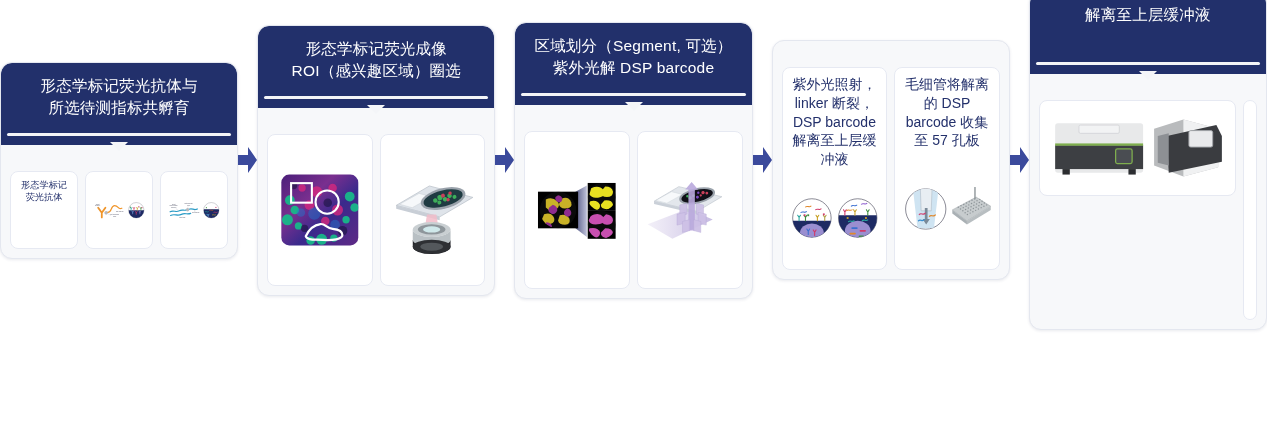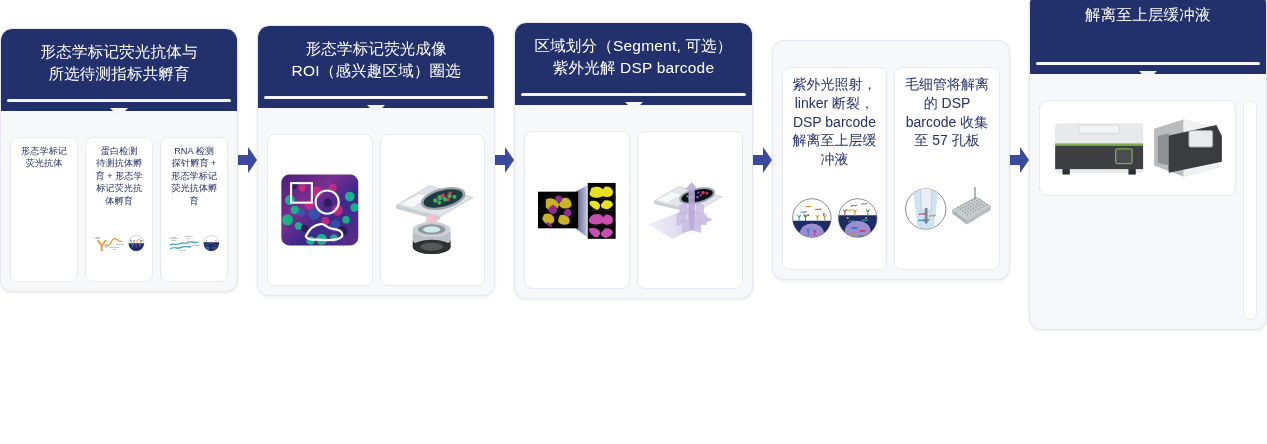--- a/index.html
+++ b/index.html
@@ -120,22 +120,20 @@
       <div class="head-sep"></div>
       <div class="head-notch"></div>
     </div>
     <div class="step-body">
 
       <div class="card flex1">
         <div class="card-cap">形态学标记荧光抗体</div>
       </div>
 
       <div class="card flex1">
-        <div class="card-cap">蛋白检测
-待测抗体孵育 + 形态学标记荧光抗体孵育</div>
         <div class="art">
           <svg viewBox="0 0 210 74" width="206" height="66">
             <path d="M38 66 L38 48 M38 48 L24 28 M38 48 L52 28" stroke="#f0952a" stroke-width="7" fill="none" stroke-linecap="round"></path>
             <circle cx="55" cy="48" r="7" fill="#b9b9bd"></circle>
             <path d="M62 46 C78 46 72 20 88 20 C104 20 100 38 116 30" stroke="#f0952a" stroke-width="4.5" fill="none" stroke-linecap="round"></path>
             <text x="22" y="16" font-size="5.4" fill="#55566a" text-anchor="middle" font-family="Liberation Sans, sans-serif">Target</text>
             <text x="22" y="22" font-size="5.4" fill="#55566a" text-anchor="middle" font-family="Liberation Sans, sans-serif">antibody</text>
             <path d="M24 25 L32 36" stroke="#8a8a99" stroke-width=".8"></path>
             <text x="108" y="44" font-size="5" fill="#55566a" text-anchor="middle" font-family="Liberation Sans, sans-serif">DSP barcode</text>
             <text x="88" y="58" font-size="5" fill="#55566a" text-anchor="middle" font-family="Liberation Sans, sans-serif">Photocleavable</text>
@@ -161,22 +159,20 @@
                 <rect x="147" y="24" width="4" height="4" fill="#3f8f3f"></rect>
                 <rect x="180" y="22" width="4" height="4" fill="#d13a6a"></rect>
                 <rect x="192" y="26" width="4" height="4" fill="#d13a6a"></rect>
               </g>
             </g>
           </svg>
         </div>
       </div>
 
       <div class="card flex1">
-        <div class="card-cap">RNA 检测
-探针孵育 + 形态学标记荧光抗体孵育</div>
         <div class="art">
           <svg viewBox="0 0 210 74" width="206" height="62">
             <path d="M12 44 C26 36 34 48 48 40 C60 33 66 42 78 36" stroke="#2c9cc6" stroke-width="4.5" fill="none" stroke-linecap="round"></path>
             <path d="M14 58 C30 50 40 62 56 54 C70 47 78 56 92 50" stroke="#2c9cc6" stroke-width="4.5" fill="none" stroke-linecap="round"></path>
             <path d="M86 34 C98 28 104 40 118 33" stroke="#2c9cc6" stroke-width="4.5" fill="none" stroke-linecap="round"></path>
             <circle cx="80" cy="36" r="6.5" fill="#b9b9bd"></circle>
             <text x="26" y="17" font-size="4.8" fill="#55566a" text-anchor="middle" font-family="Liberation Sans, sans-serif">Target</text>
             <text x="26" y="23" font-size="4.8" fill="#55566a" text-anchor="middle" font-family="Liberation Sans, sans-serif">complementary</text>
             <text x="26" y="29" font-size="4.8" fill="#55566a" text-anchor="middle" font-family="Liberation Sans, sans-serif">sequence</text>
             <path d="M34 31 L44 39" stroke="#8a8a99" stroke-width=".8"></path>

